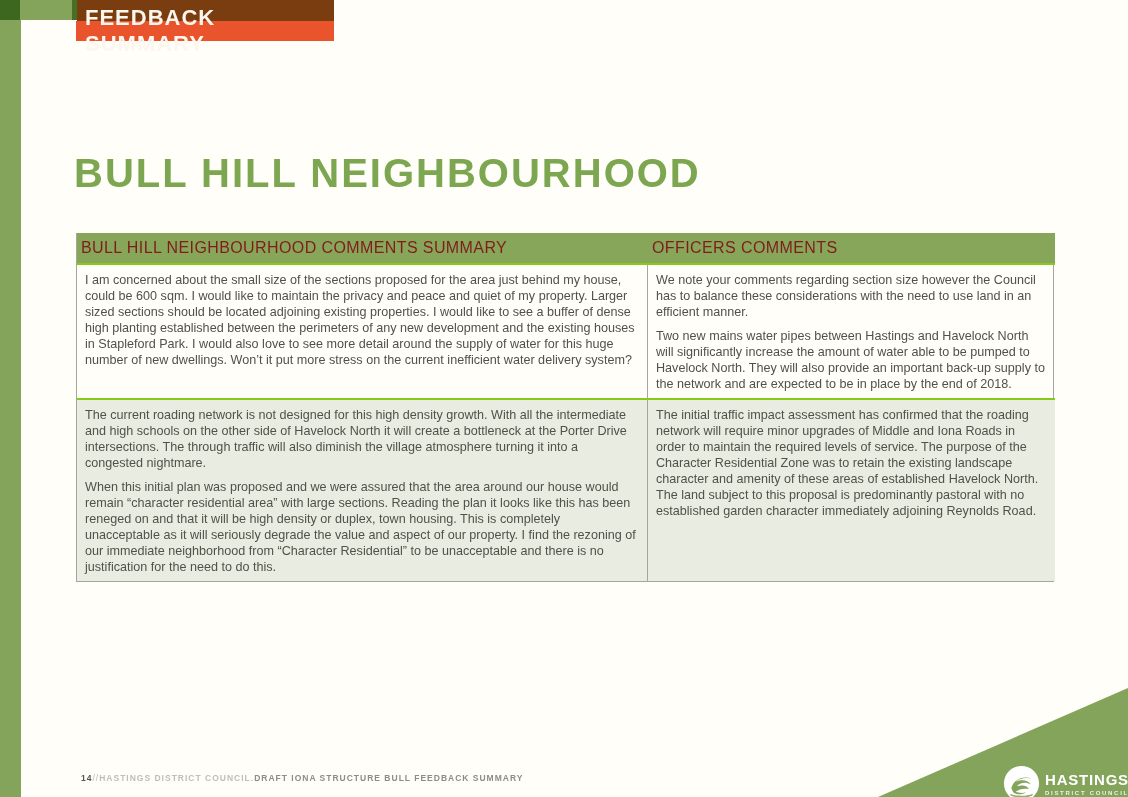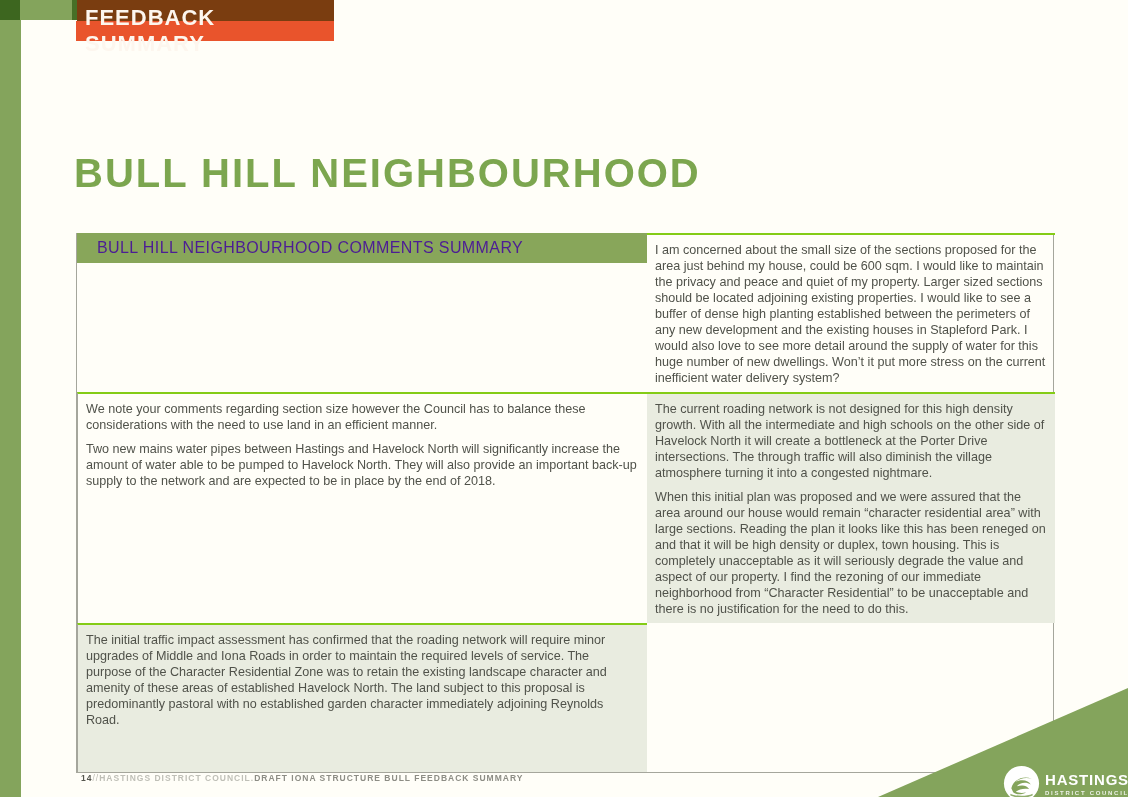--- a/index.html
+++ b/index.html
@@ -35,23 +35,23 @@
   }
 
   
   .feedback-table {
     left: 76px; top: 233px; width: 978px;
     border: 1px solid #A5A69C; border-top: none;
     display: grid;
     grid-template-columns: 570px 408px;
   }
   .th {
-    background: #88A65A; color: #4c1d95;
+    background: #88A65A; color: #7f1d1d;
     height: 30px; display: flex; align-items: center;
-    padding-left: 20px; font-size: 16px; letter-spacing: 0.4px;
+    padding-left: 4px; font-size: 16px; letter-spacing: 0.4px;
     white-space: nowrap; overflow: hidden;
   }
   .cell {
     padding: 7px 9px 6px 8px;
     font-size: 12.6px; line-height: 16px; color: #50524A;
     border-top: 2px solid #84cc16;
   }
   .cell.right-col, .th.right-col { border-left: 1px solid #A5A69C; }
   .th.right-col { border-left-color: #88A65A; }
   .cell p { margin: 0 0 8px 0; }
@@ -99,20 +99,21 @@
 <div class="abs brown-bar"></div>
 
 <div class="abs orange-box">
   <span>FEEDBACK SUMMARY</span>
 </div>
 
 <h1 class="abs page-title">BULL HILL NEIGHBOURHOOD</h1>
 
 <div class="abs feedback-table">
   <div class="th left-col">BULL HILL NEIGHBOURHOOD COMMENTS SUMMARY</div>
+  <div class="th right-col">OFFICERS COMMENTS</div>
 
   <div class="cell row1 left-col">
     <p>I am concerned about the small size of the sections proposed for the area just behind my house, could be 600 sqm. I would like to maintain the privacy and peace and quiet of my property. Larger sized sections should be located adjoining existing properties. I would like to see a buffer of dense high planting established between the perimeters of any new development and the existing houses in Stapleford Park. I would also love to see more detail around the supply of water for this huge number of new dwellings. Won’t it put more stress on the current inefficient water delivery system?</p>
   </div>
   <div class="cell row1 right-col">
     <p>We note your comments regarding section size however the Council has to balance these considerations with the need to use land in an efficient manner.</p>
     <p>Two new mains water pipes between Hastings and Havelock North will significantly increase the amount of water able to be pumped to Havelock North. They will also provide an important back-up supply to the network and are expected to be in place by the end of 2018.</p>
   </div>
 
   <div class="cell row2 left-col">

